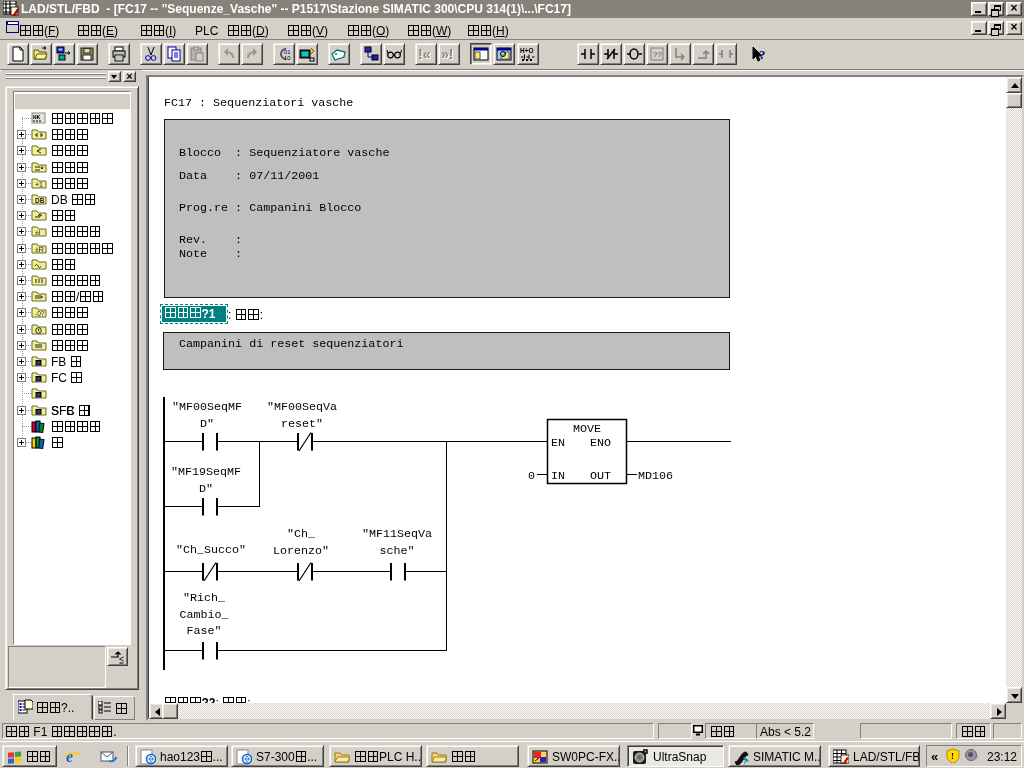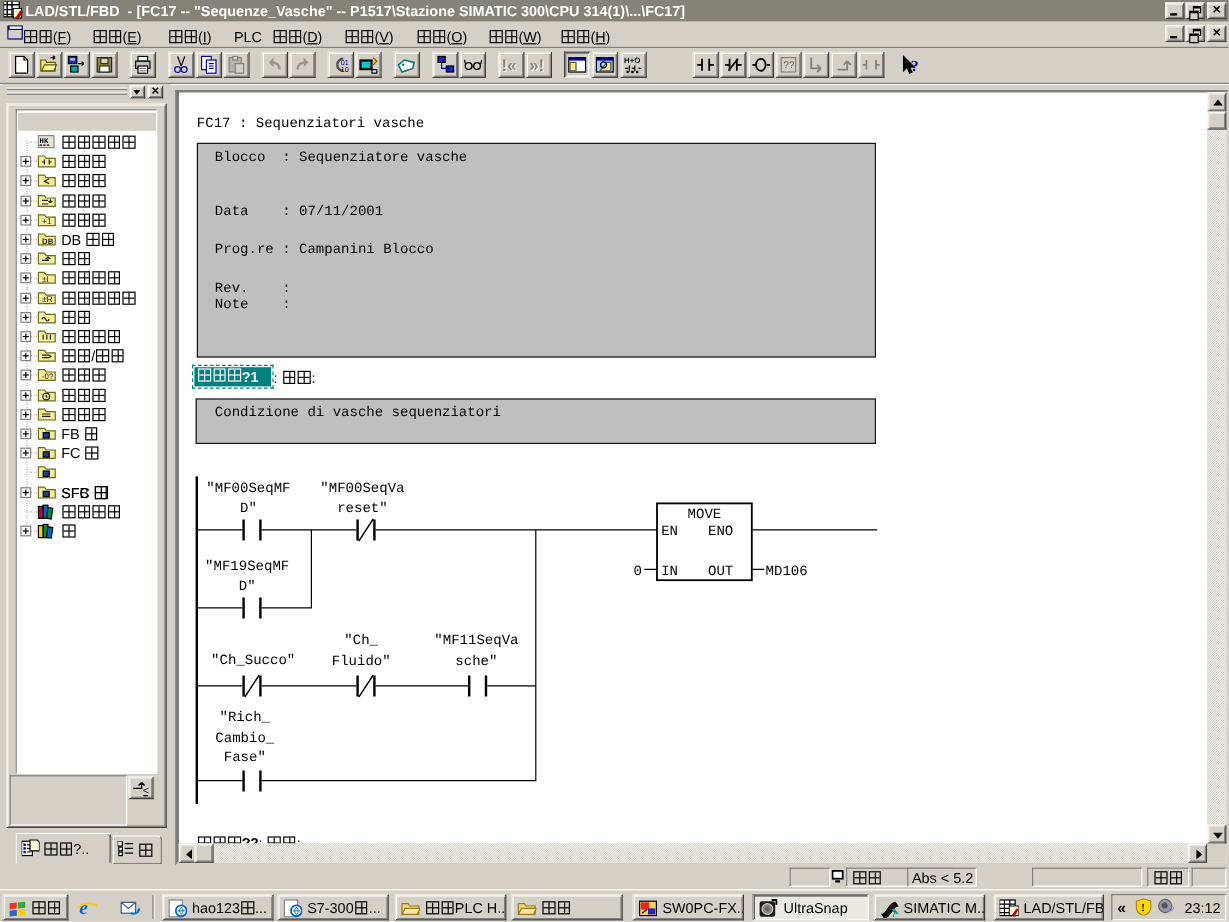--- a/index.html
+++ b/index.html
@@ -261,30 +261,30 @@
 <div class="abs" style="left:0;top:70px;width:1024px;height:1px;background:#fff"></div>
 
 <div class="abs" style="left:0;top:71px;width:1024px;height:650px;background:#d4d0c8"></div>
 
 <div class="abs" style="left:146px;top:75px;width:878px;height:646px;border:2px solid;border-color:#808080 #d4d0c8 #d4d0c8 #808080"></div>
 <div class="abs" style="left:148px;top:77px;width:874px;height:642px;border:1px solid;border-color:#404040 #ece9e2 #ece9e2 #404040"></div>
 
 <div class="abs" id="editor" style="left:149px;top:77px;width:857px;height:626px;background:#fff;overflow:hidden">
  <div class="mono" style="position:absolute;left:15px;top:19px">FC17 : Sequenziatori vasche</div>
  <div style="position:absolute;left:15px;top:42px;width:566px;height:179px;background:#bfbfbf;border:1px solid #1a1a1a">
-  <div class="mono" style="position:absolute;left:14px;top:4px">Blocco  : Sequenziatore vasche</div>
+  <div class="mono" style="position:absolute;left:14px;top:26px">Blocco  : Sequenziatore vasche</div>
   <div class="mono" style="position:absolute;left:14px;top:49px">Data    : 07/11/2001</div>
   <div class="mono" style="position:absolute;left:14px;top:81px">Prog.re : Campanini Blocco</div>
   <div class="mono" style="position:absolute;left:14px;top:113px">Rev.    :</div>
   <div class="mono" style="position:absolute;left:14px;top:127px">Note    :</div>
  </div>
  <div style="position:absolute;left:13px;top:229px;width:64px;height:16px;background:#008080;color:#fff;outline:1.5px dashed #008080;outline-offset:1px;box-shadow:0 0 0 1px #fff;padding-left:2px"><i class="z"></i><i class="z"></i><i class="z"></i><b style="font-size:12px;position:relative;top:1px">?1</b></div>
  <div style="position:absolute;left:79px;top:231px">: <i class="z"></i><i class="z"></i>:</div>
  <div style="position:absolute;left:14px;top:255px;width:567px;height:38px;background:#bfbfbf;border:1px solid #1a1a1a">
-  <div class="mono" style="position:absolute;left:15px;top:4px">Condizione di vasche sequenziatori</div>
+  <div class="mono" style="position:absolute;left:15px;top:4px">Campanini di reset sequenziatori</div>
  </div>
  <svg style="position:absolute;left:0;top:0" width="857" height="626" fill="none" stroke="#000">
   <path d="M15 320V593" stroke-width="2"></path>
   <path d="M16 364.5H53M69 364.5H148M164 364.5H398M478 364.5H582" stroke-width="1"></path>
   <path d="M110.5 364.5V430M16 429.5H53M69 429.5H110.5" stroke-width="1"></path>
   <path d="M297.5 364.5V574M16 494.5H53M69 494.5H148M164 494.5H241M257 494.5H297M16 573.5H53M69 573.5H297" stroke-width="1"></path>
   <g stroke-width="2">
         <path d="M54 356v17.5M68 356v17.5M149 356v17.5M163 356v17.5"></path>
   <path d="M54 421v17.5M68 421v17.5"></path>
   <path d="M54 486v17.5M68 486v17.5M149 486v17.5M163 486v17.5M242 486v17.5M256 486v17.5"></path>
@@ -295,21 +295,21 @@
   <path d="M388 397.5h10M478 397.5h10" stroke-width="1"></path>
  </svg>
  <div class="lbl" style="left:58px;top:322px;transform:translateX(-50%)">″MF00SeqMF
 D″</div>
  <div class="lbl" style="left:153px;top:322px;transform:translateX(-50%)">″MF00SeqVa
 reset″</div>
  <div class="lbl" style="left:57px;top:387px;transform:translateX(-50%)">″MF19SeqMF
 D″</div>
  <div class="lbl" style="left:62px;top:465px;transform:translateX(-50%)">″Ch_Succo″</div>
  <div class="lbl" style="left:152px;top:449px;transform:translateX(-50%)">″Ch_
-Fluido″</div>
+Lorenzo″</div>
  <div class="lbl" style="left:248px;top:449px;transform:translateX(-50%)">″MF11SeqVa
 sche″</div>
  <div class="lbl" style="left:55px;top:513px;transform:translateX(-50%)">″Rich_
 Cambio_
 Fase″</div>
  <div class="lbl" style="left:438px;top:344px;transform:translateX(-50%)">MOVE</div>
  <div class="lbl" style="left:402px;top:358px">EN</div>
  <div class="lbl" style="left:441px;top:358px">ENO</div>
  <div class="lbl" style="left:402px;top:391px">IN</div>
  <div class="lbl" style="left:441px;top:391px">OUT</div>
@@ -523,20 +523,23 @@
         <rect x="0" y="0" width="4" height="4" fill="#fff" stroke="#000"></rect>
         <path d="M6 2h7M6 6h7M6 10h7" stroke="#000"></path>
         <rect x="1" y="5" width="3" height="3" fill="#fff" stroke="#000"></rect>
         <rect x="1" y="9" width="3" height="3" fill="#fff" stroke="#000"></rect>
       </svg>
   <span style="position:absolute;left:20px;top:5px"><i class="z"></i></span>
  </div>
 </div>
 
 <div class="abs" id="statusbar" style="left:0;top:721px;width:1024px;height:20px;background:#d4d0c8">
+ <div class="sp" style="left:2px;top:2px;width:652px;height:16px">
+      <span style="position:absolute;left:2px;top:1px"><i class="z"></i><i class="z"></i> F1 <i class="z"></i><i class="z"></i><i class="z"></i><i class="z"></i><i class="z"></i>.</span>
+    </div>
  <div class="sp" style="left:658px;top:2px;width:34px;height:16px"></div>
  <svg style="position:absolute;left:693px;top:4px" width="11" height="11">
       <rect x="0" y="0" width="10" height="8" fill="#000"></rect>
       <rect x="1.5" y="1.5" width="7" height="5" fill="#fff"></rect>
       <path d="M3 9.5h4" stroke="#000" stroke-width="2"></path>
     </svg>
  <div class="sp" style="left:705px;top:2px;width:90px;height:16px">
       <span style="position:absolute;left:4px;top:1px"><i class="z"></i><i class="z"></i></span>
     </div>
  <div class="sp" style="left:756px;top:2px;width:58px;height:16px">

